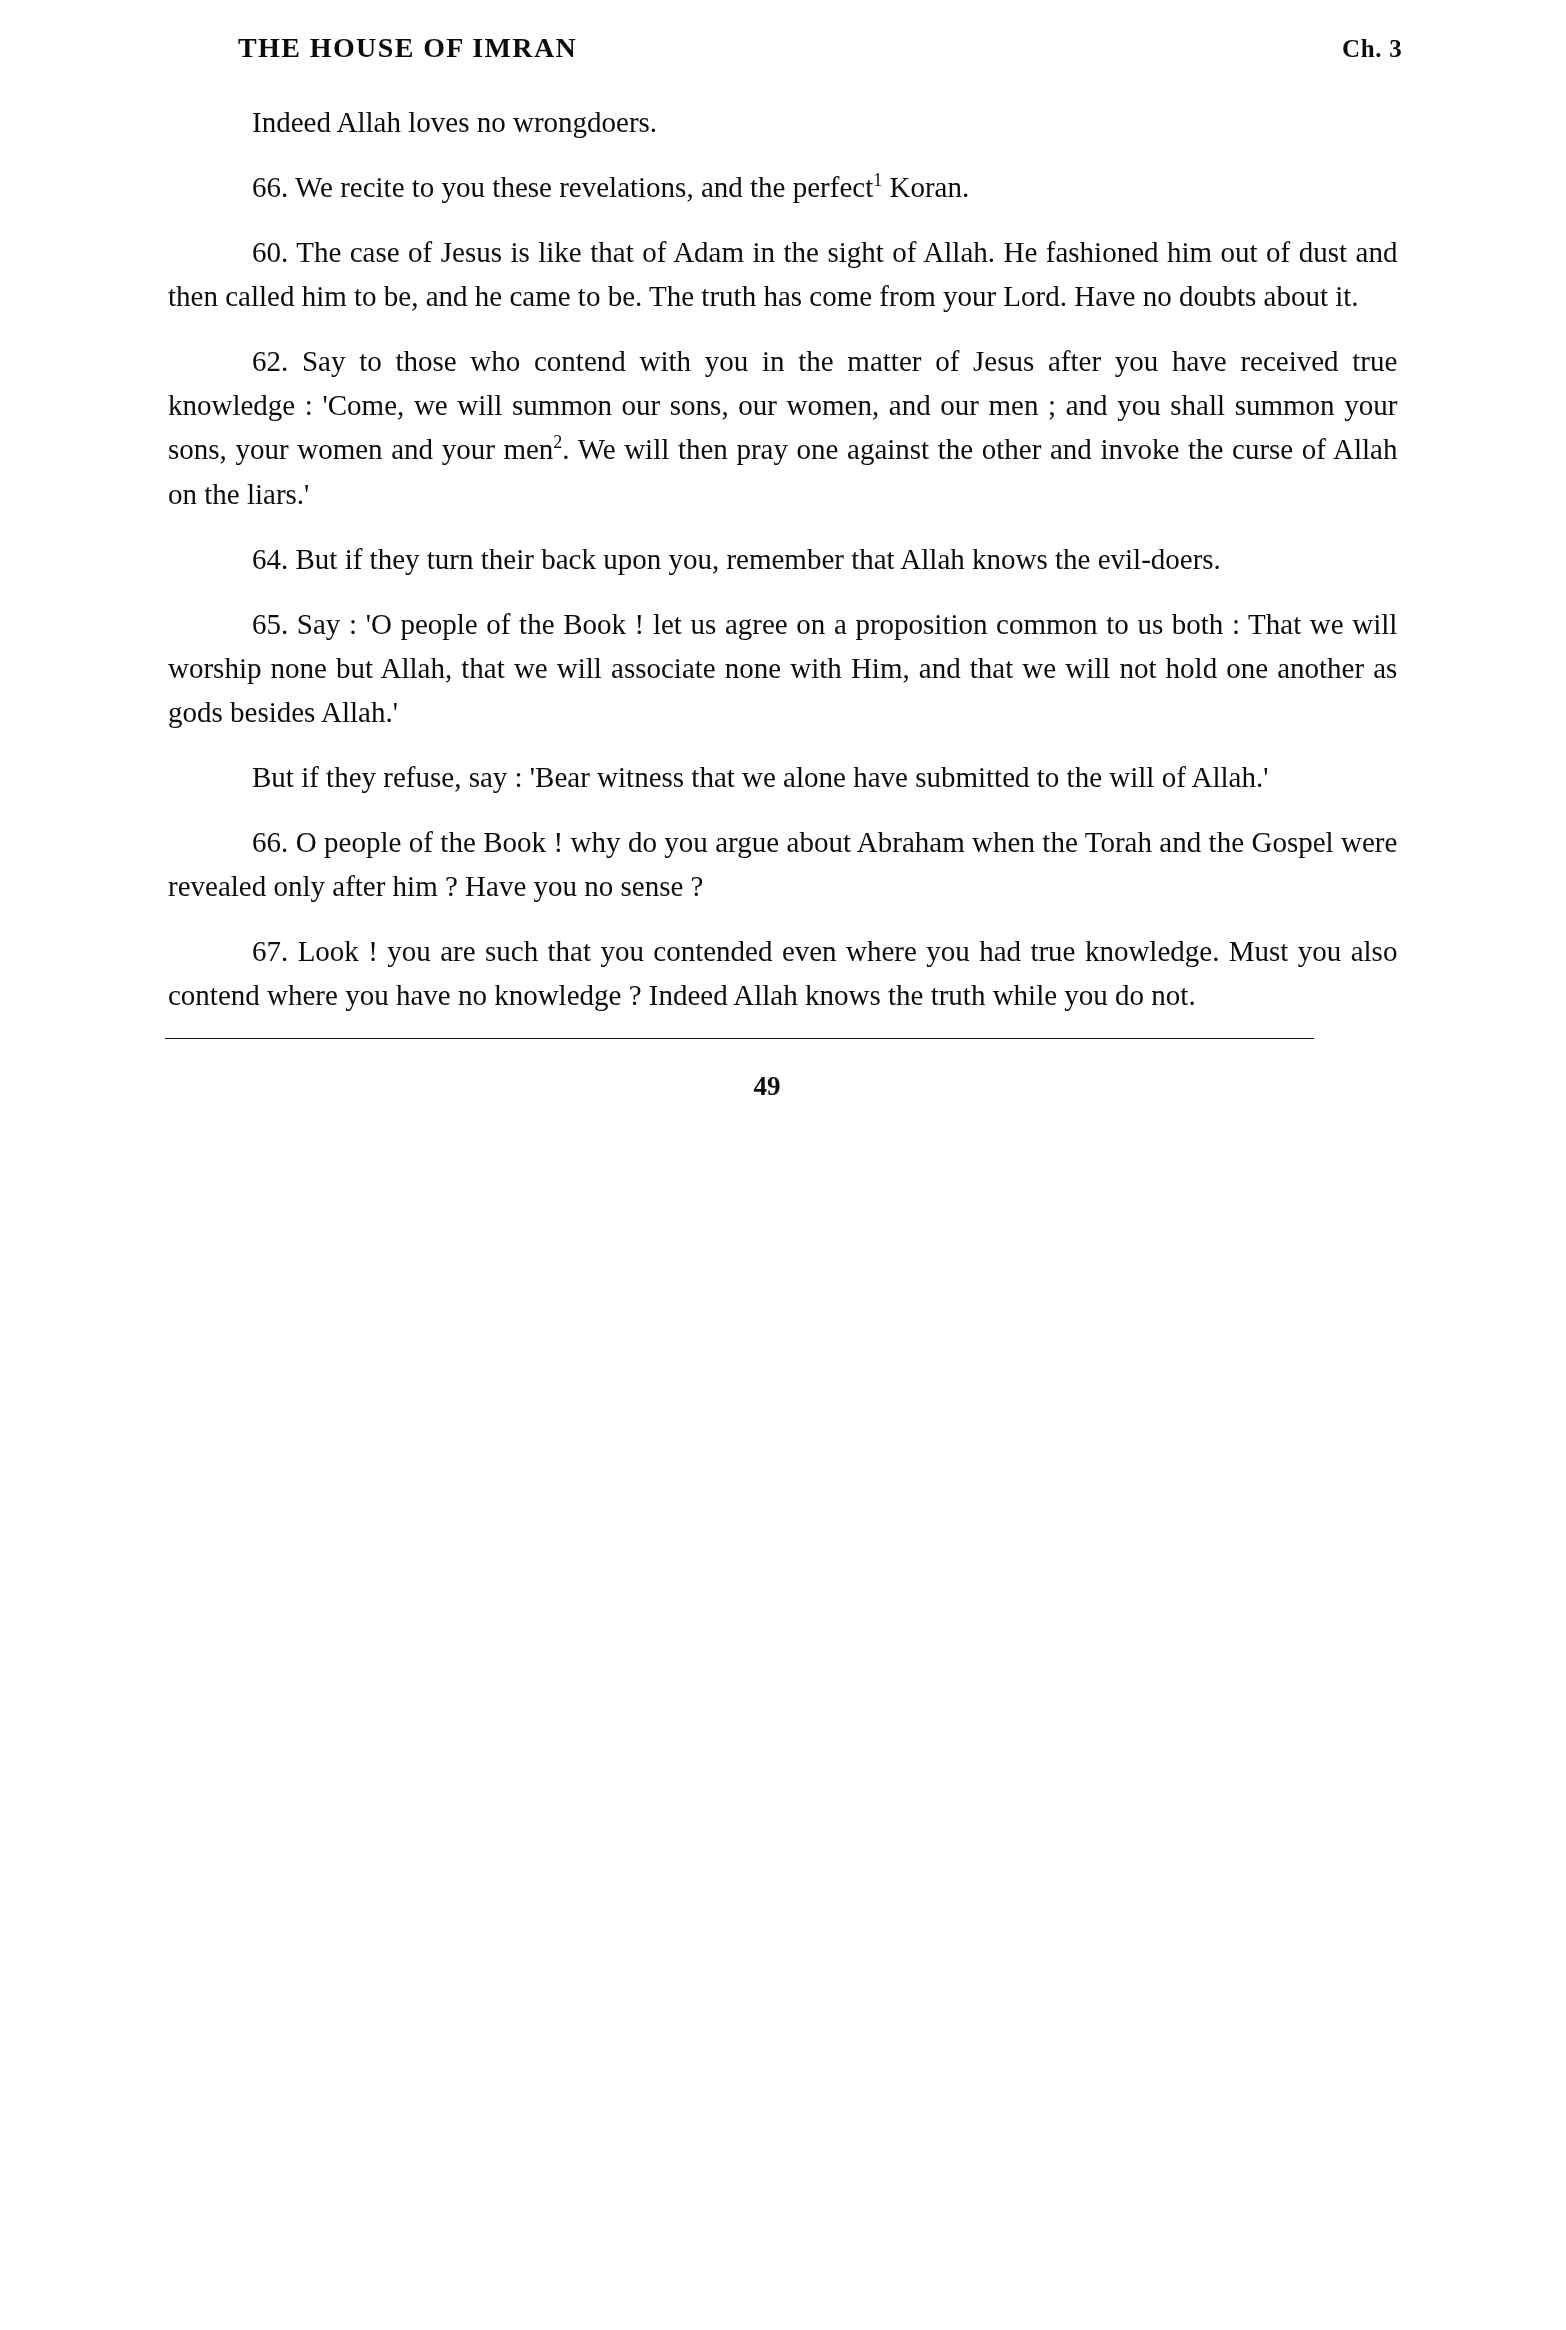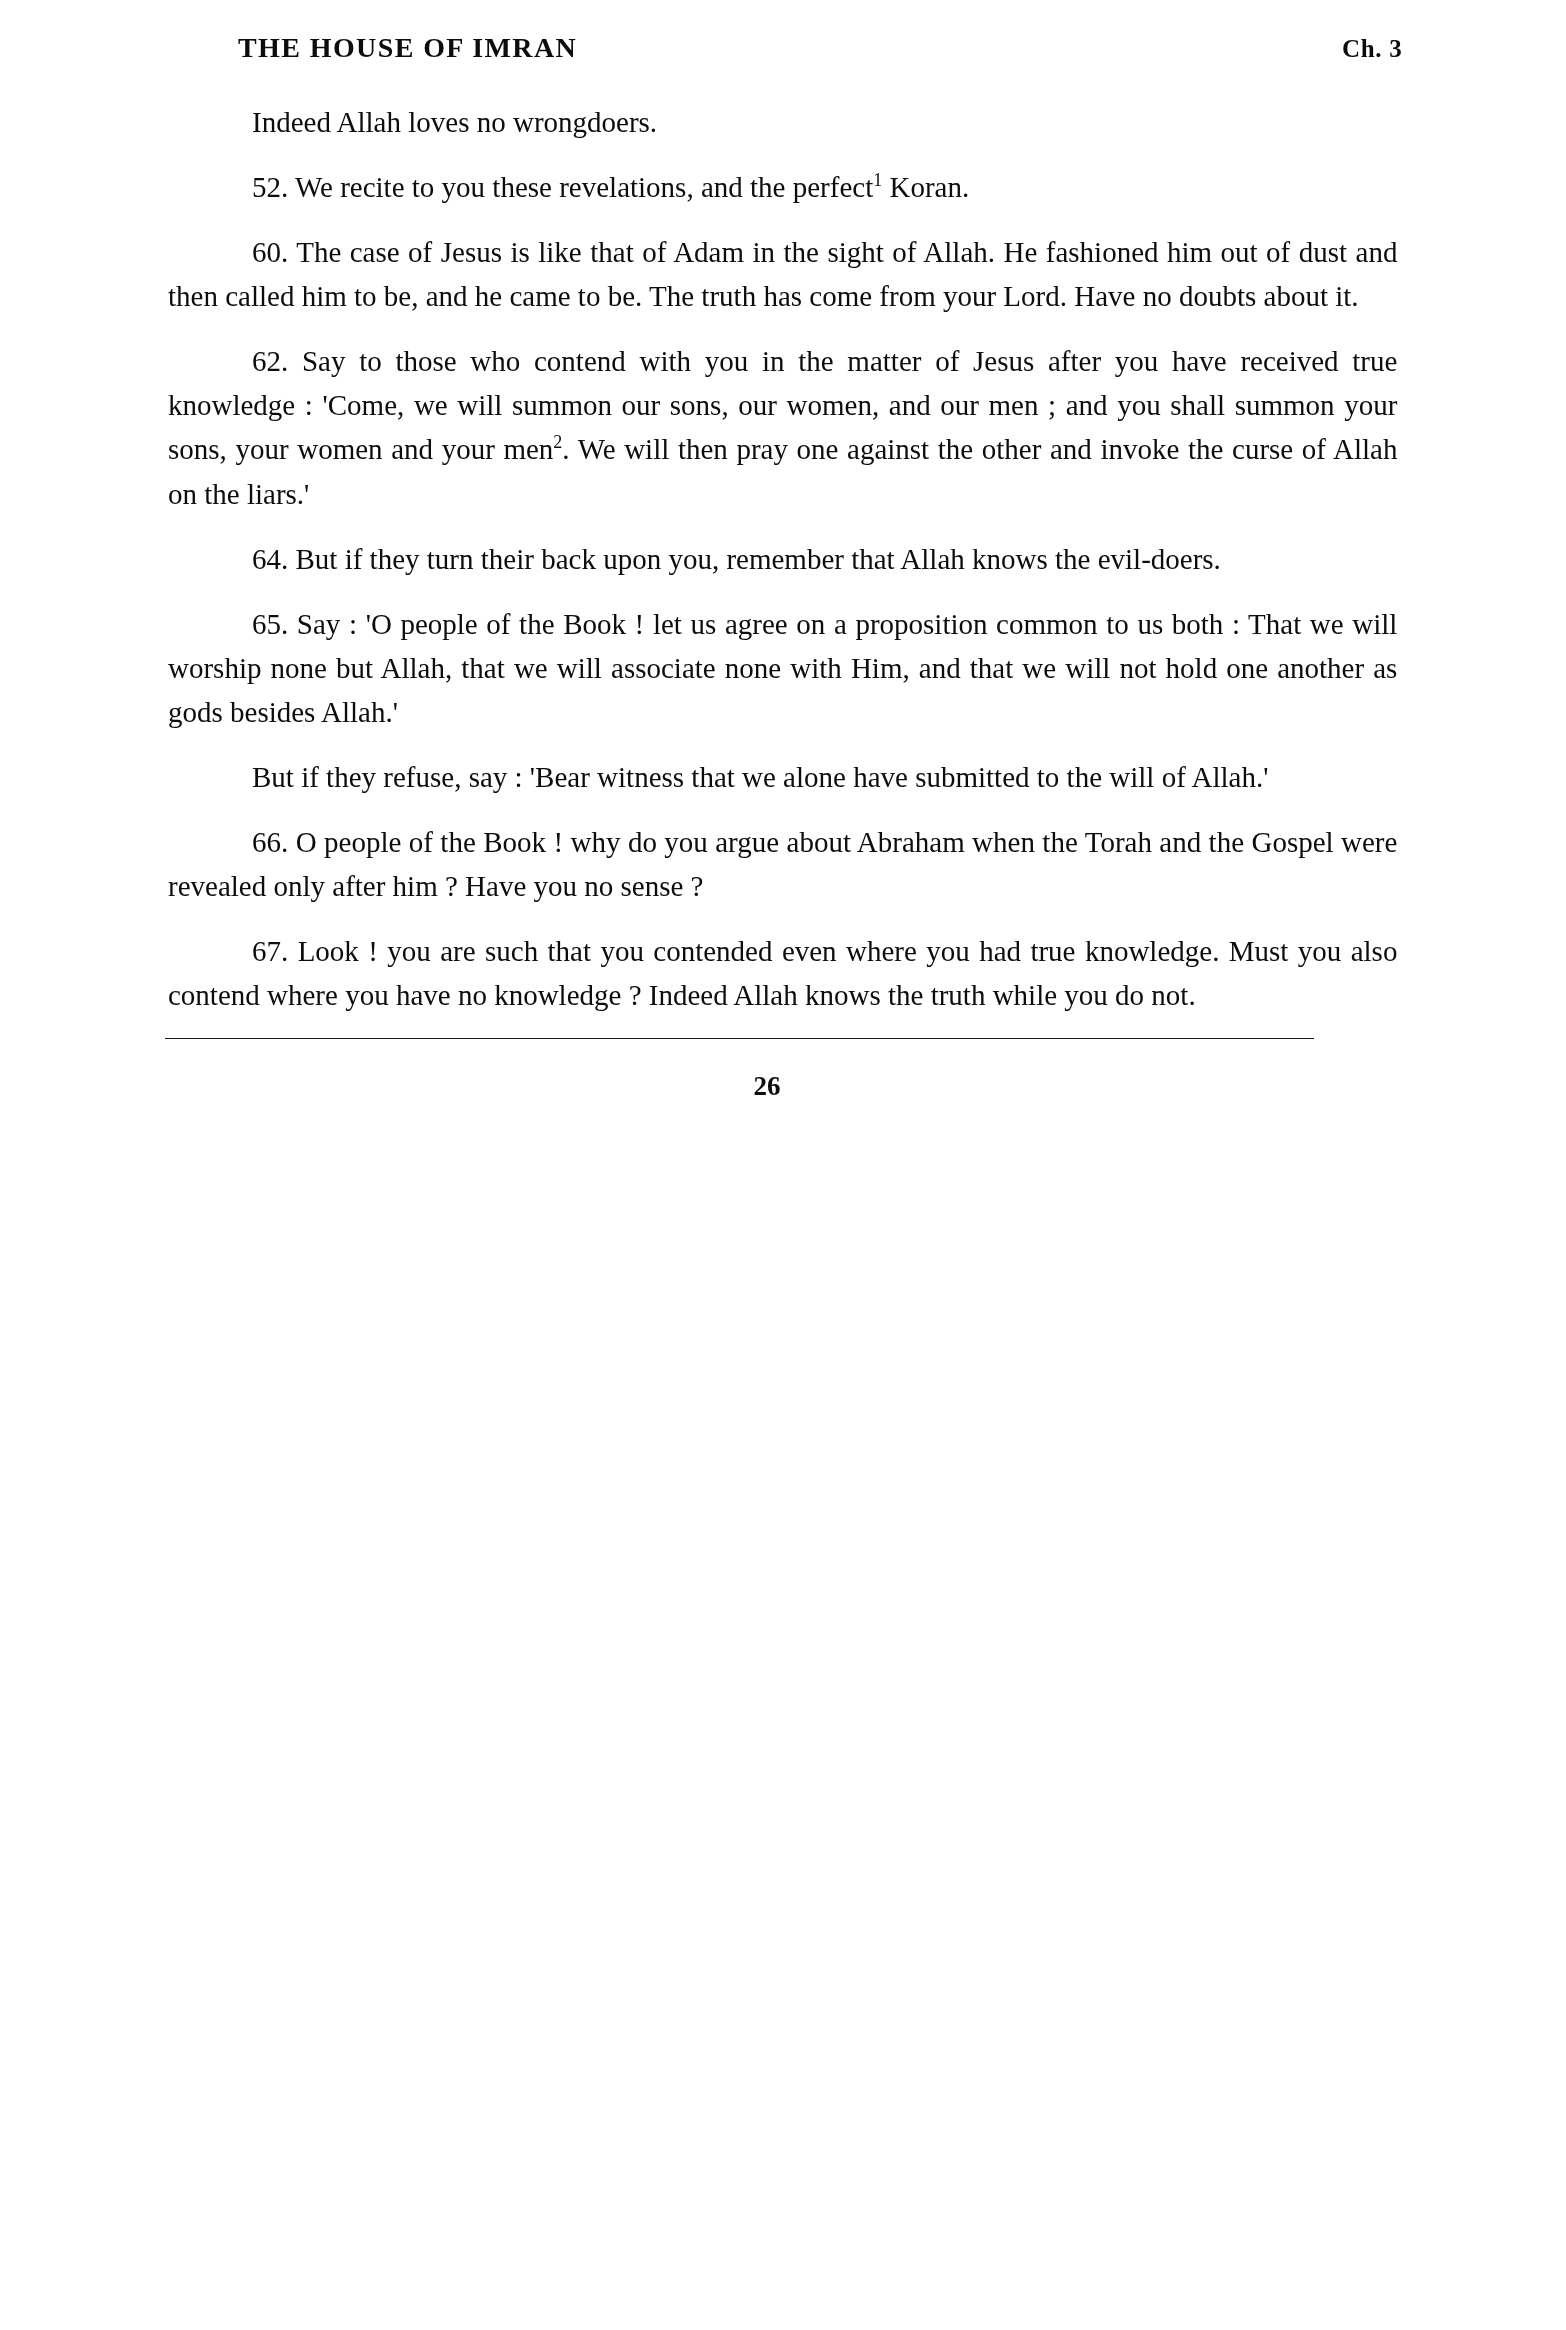--- a/index.html
+++ b/index.html
@@ -94,37 +94,37 @@
 <div class="page">
   <div class="content">
 
     <div class="header">
       <div class="header-title">THE HOUSE OF IMRAN</div>
       <div class="header-chapter">Ch. 3</div>
     </div>
 
     <p class="para indent"><span>Indeed Allah loves no wrongdoers.</span></p>
 
-    <p class="para indent"><span>52.   We recite to you these revelations, and the perfect</span><sup>1</sup><span> Koran.</span></p>
+    <p class="para indent"><span>66.   We recite to you these revelations, and the perfect</span><sup>1</sup><span> Koran.</span></p>
 
     <p class="para indent"><span>60.   The case of Jesus is like that of Adam in the sight of Allah.  He fashioned him out of dust and then called him to be, and he came to be.  The truth has come from your Lord.  Have no doubts about it.</span></p>
 
     <p class="para indent"><span>62.   Say to those who contend with you in the matter of Jesus after you have received true knowledge : 'Come, we will summon our sons, our women, and our men ; and you shall summon your sons, your women and your men</span><sup>2</sup><span>.  We will then pray one against the other and invoke the curse of Allah on the liars.'</span></p>
 
 
     <p class="para indent"><span>64.   But if they turn their back upon you, remember that Allah knows the evil-doers.</span></p>
 
     <p class="para indent"><span>65.   Say : 'O people of the Book ! let us agree on a proposition common to us both : That we will worship none but Allah, that we will associate none with Him, and that we will not hold one another as gods besides Allah.'</span></p>
 
     <p class="para indent"><span>But if they refuse, say : 'Bear witness that we alone have submitted to the will of Allah.'</span></p>
 
     <p class="para indent"><span>66.   O people of the Book ! why do you argue about Abraham when the Torah and the Gospel were revealed only after him ?   Have you no sense ?</span></p>
 
     <p class="para indent"><span>67.   Look ! you are such that you contended even where you had true knowledge.  Must you also contend where you have no knowledge ? Indeed Allah knows the truth while you do not.</span></p>
 
     <div class="footnote-rule"></div>
 
 
-    <div class="page-number">26</div>
+    <div class="page-number">49</div>
 
   </div>
 </div>
 
 
 </body></html>

